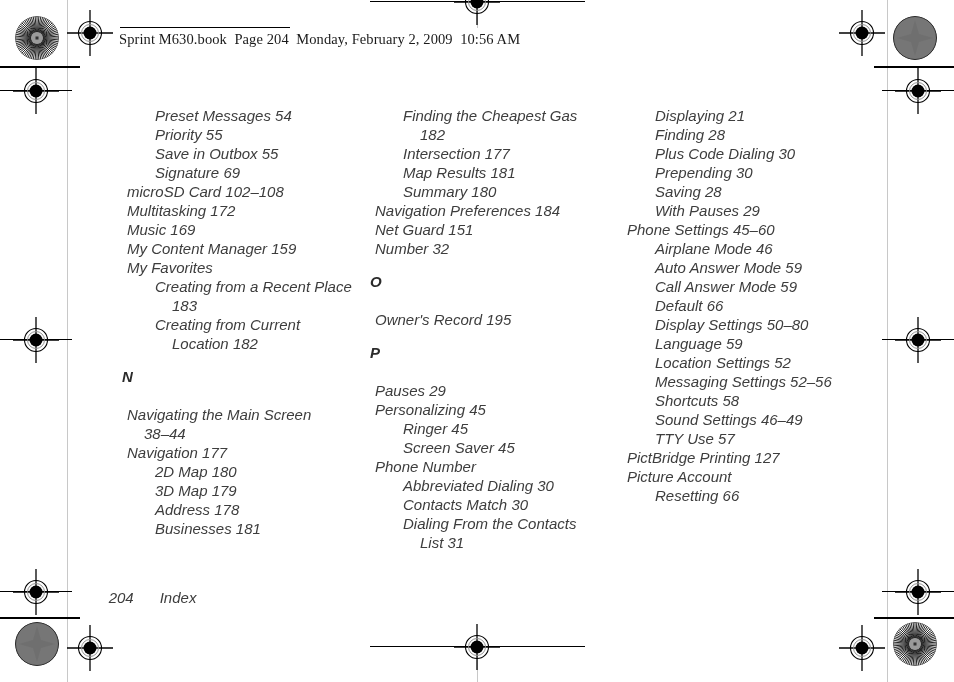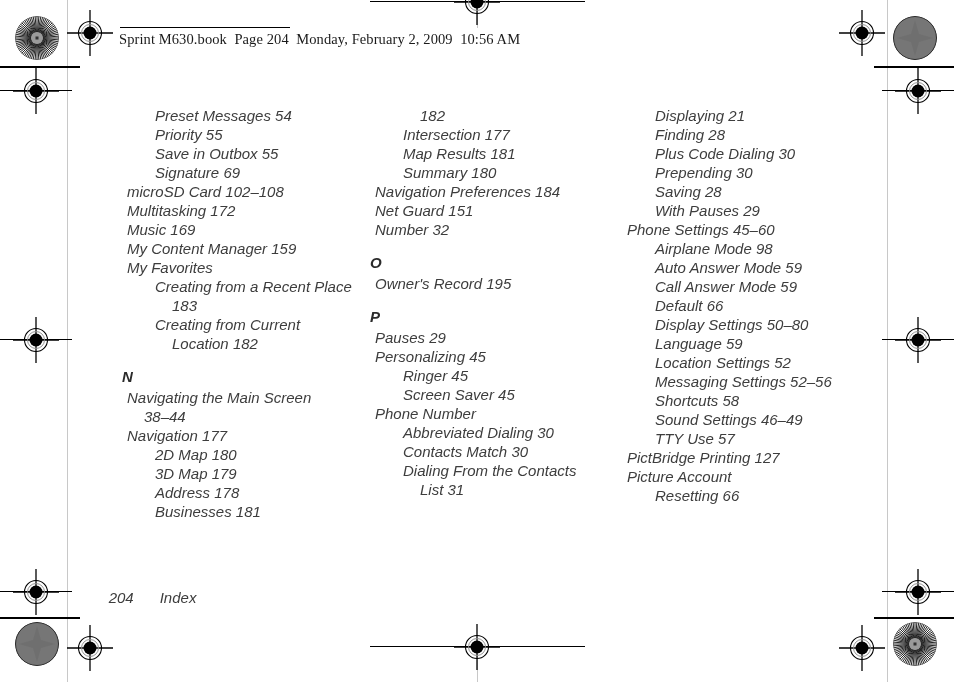--- a/index.html
+++ b/index.html
@@ -58,21 +58,21 @@
 
   .letter{
     font-style:italic;
     font-weight:bold;
     font-size:15px;
     line-height:19px;
     color:#2b2b2b;
     padding-left:0px;
   }
   .letter.spacer{margin-top:14px;}
-  .afterletter{margin-top:2px;}
+  .afterletter{margin-top:19px;}
 
   
   .footer{
     position:absolute;left:92px;top:572px;
     font-style:italic;font-size:15px;color:#3d3d3d;white-space:pre;
   }
   .footer .pg{margin-right:26px;}
 </style>
 </head>
 <body>
@@ -560,20 +560,21 @@
       <div class="letter spacer">N</div>
       <div class="entry lvl1 afterletter">Navigating the Main Screen</div>
       <div class="entry cont1">38–44</div>
       <div class="entry lvl1">Navigation 177</div>
       <div class="entry lvl2">2D Map 180</div>
       <div class="entry lvl2">3D Map 179</div>
       <div class="entry lvl2">Address 178</div>
       <div class="entry lvl2">Businesses 181</div>
     </div>
   <div class="col col2" id="col-2">
+      <div class="entry lvl2">Finding the Cheapest Gas</div>
       <div class="entry cont2">182</div>
       <div class="entry lvl2">Intersection 177</div>
       <div class="entry lvl2">Map Results 181</div>
       <div class="entry lvl2">Summary 180</div>
       <div class="entry lvl1">Navigation Preferences 184</div>
       <div class="entry lvl1">Net Guard 151</div>
       <div class="entry lvl1">Number 32</div>
       <div class="letter spacer">O</div>
       <div class="entry lvl1 afterletter">Owner's Record 195</div>
       <div class="letter spacer">P</div>
@@ -588,21 +589,21 @@
       <div class="entry cont2">List 31</div>
     </div>
   <div class="col col3" id="col-3">
       <div class="entry lvl2">Displaying 21</div>
       <div class="entry lvl2">Finding 28</div>
       <div class="entry lvl2">Plus Code Dialing 30</div>
       <div class="entry lvl2">Prepending 30</div>
       <div class="entry lvl2">Saving 28</div>
       <div class="entry lvl2">With Pauses 29</div>
       <div class="entry lvl1">Phone Settings 45–60</div>
-      <div class="entry lvl2">Airplane Mode 98</div>
+      <div class="entry lvl2">Airplane Mode 46</div>
       <div class="entry lvl2">Auto Answer Mode 59</div>
       <div class="entry lvl2">Call Answer Mode 59</div>
       <div class="entry lvl2">Default 66</div>
       <div class="entry lvl2">Display Settings 50–80</div>
       <div class="entry lvl2">Language 59</div>
       <div class="entry lvl2">Location Settings 52</div>
       <div class="entry lvl2">Messaging Settings 52–56</div>
       <div class="entry lvl2">Shortcuts 58</div>
       <div class="entry lvl2">Sound Settings 46–49</div>
       <div class="entry lvl2">TTY Use 57</div>

